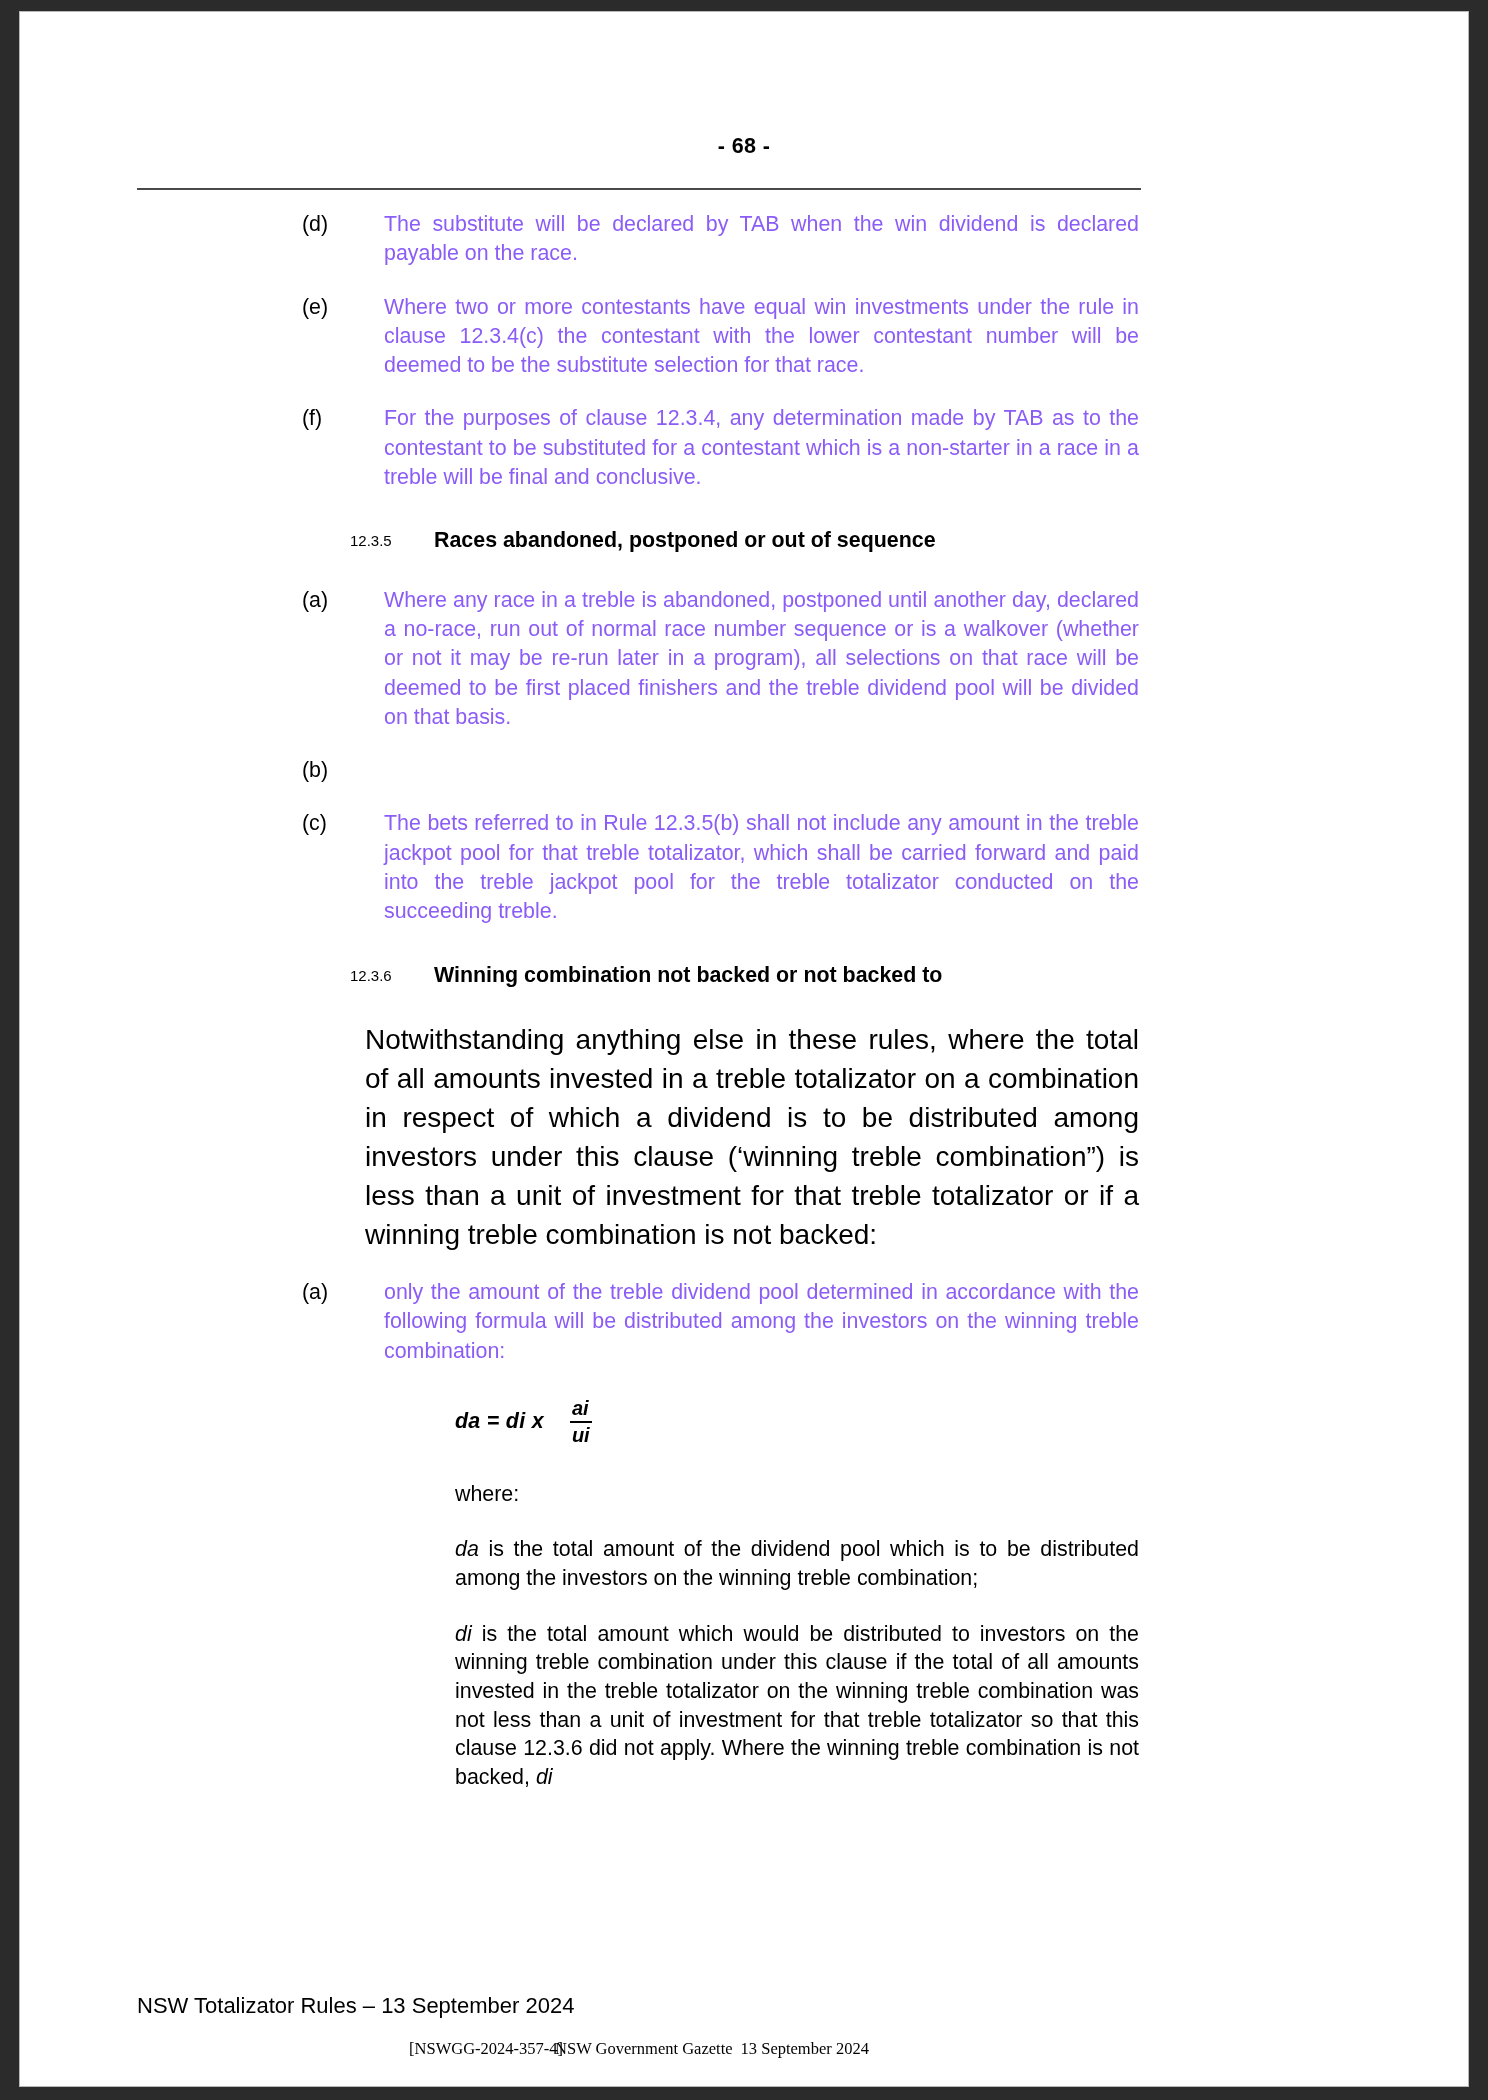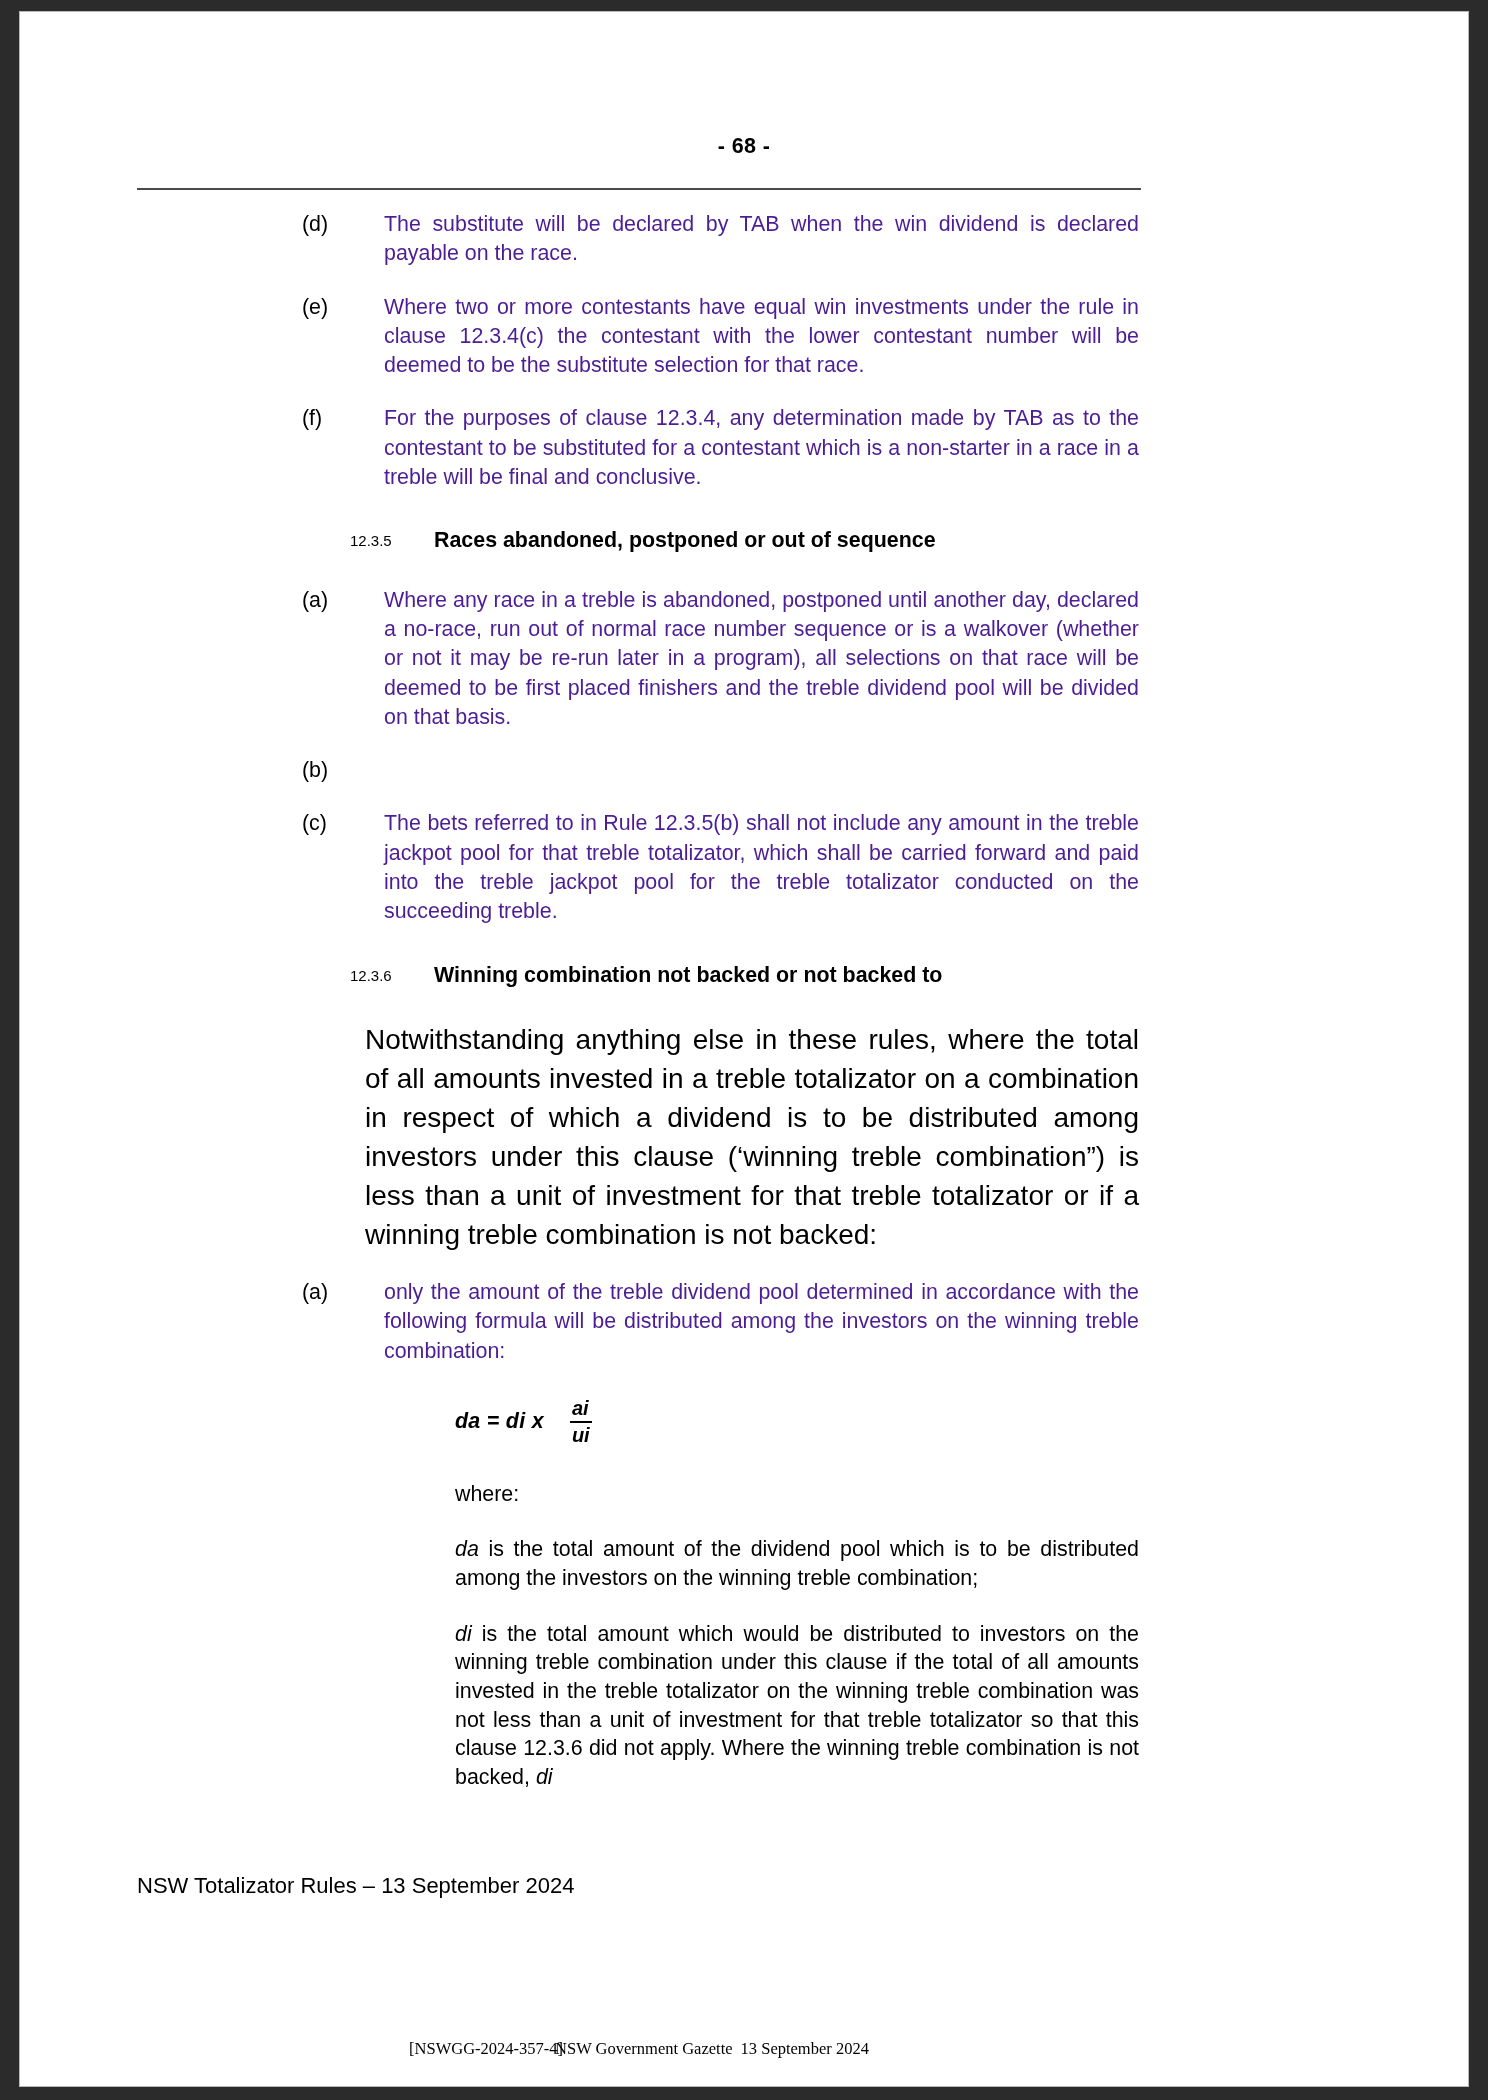--- a/index.html
+++ b/index.html
@@ -75,21 +75,21 @@
     color: #000;
     padding-left: 165px;
     box-sizing: content-box;
   }
   .clause-body {
     flex: 1 1 auto;
     font-size: 21.4px;
     line-height: 29.3px;
     text-align: justify;
     text-justify: inter-word;
-    color: #4c1d95;
+    color: #8b5cf6;
     padding-right: 2px;
   }
 
   
   .section-head {
     display: flex;
     align-items: flex-start;
     margin-top: 34px;
     margin-bottom: 30px;
     padding-left: 213px;
@@ -171,21 +171,21 @@
     color: #000;
     margin-bottom: 26px;
   }
   .defn.tight { line-height: 28.6px; }
   i.var { font-style: italic; }
 
   
   .doc-footer {
     position: absolute;
     left: 117px;
-    top: 1861px;
+    top: 1981px;
     font-size: 22px;
     color: #000;
   }
   .gazette-footer {
     position: absolute;
     left: 117px;
     top: 2027px;
     width: 1004px;
     display: flex;
     justify-content: center;

